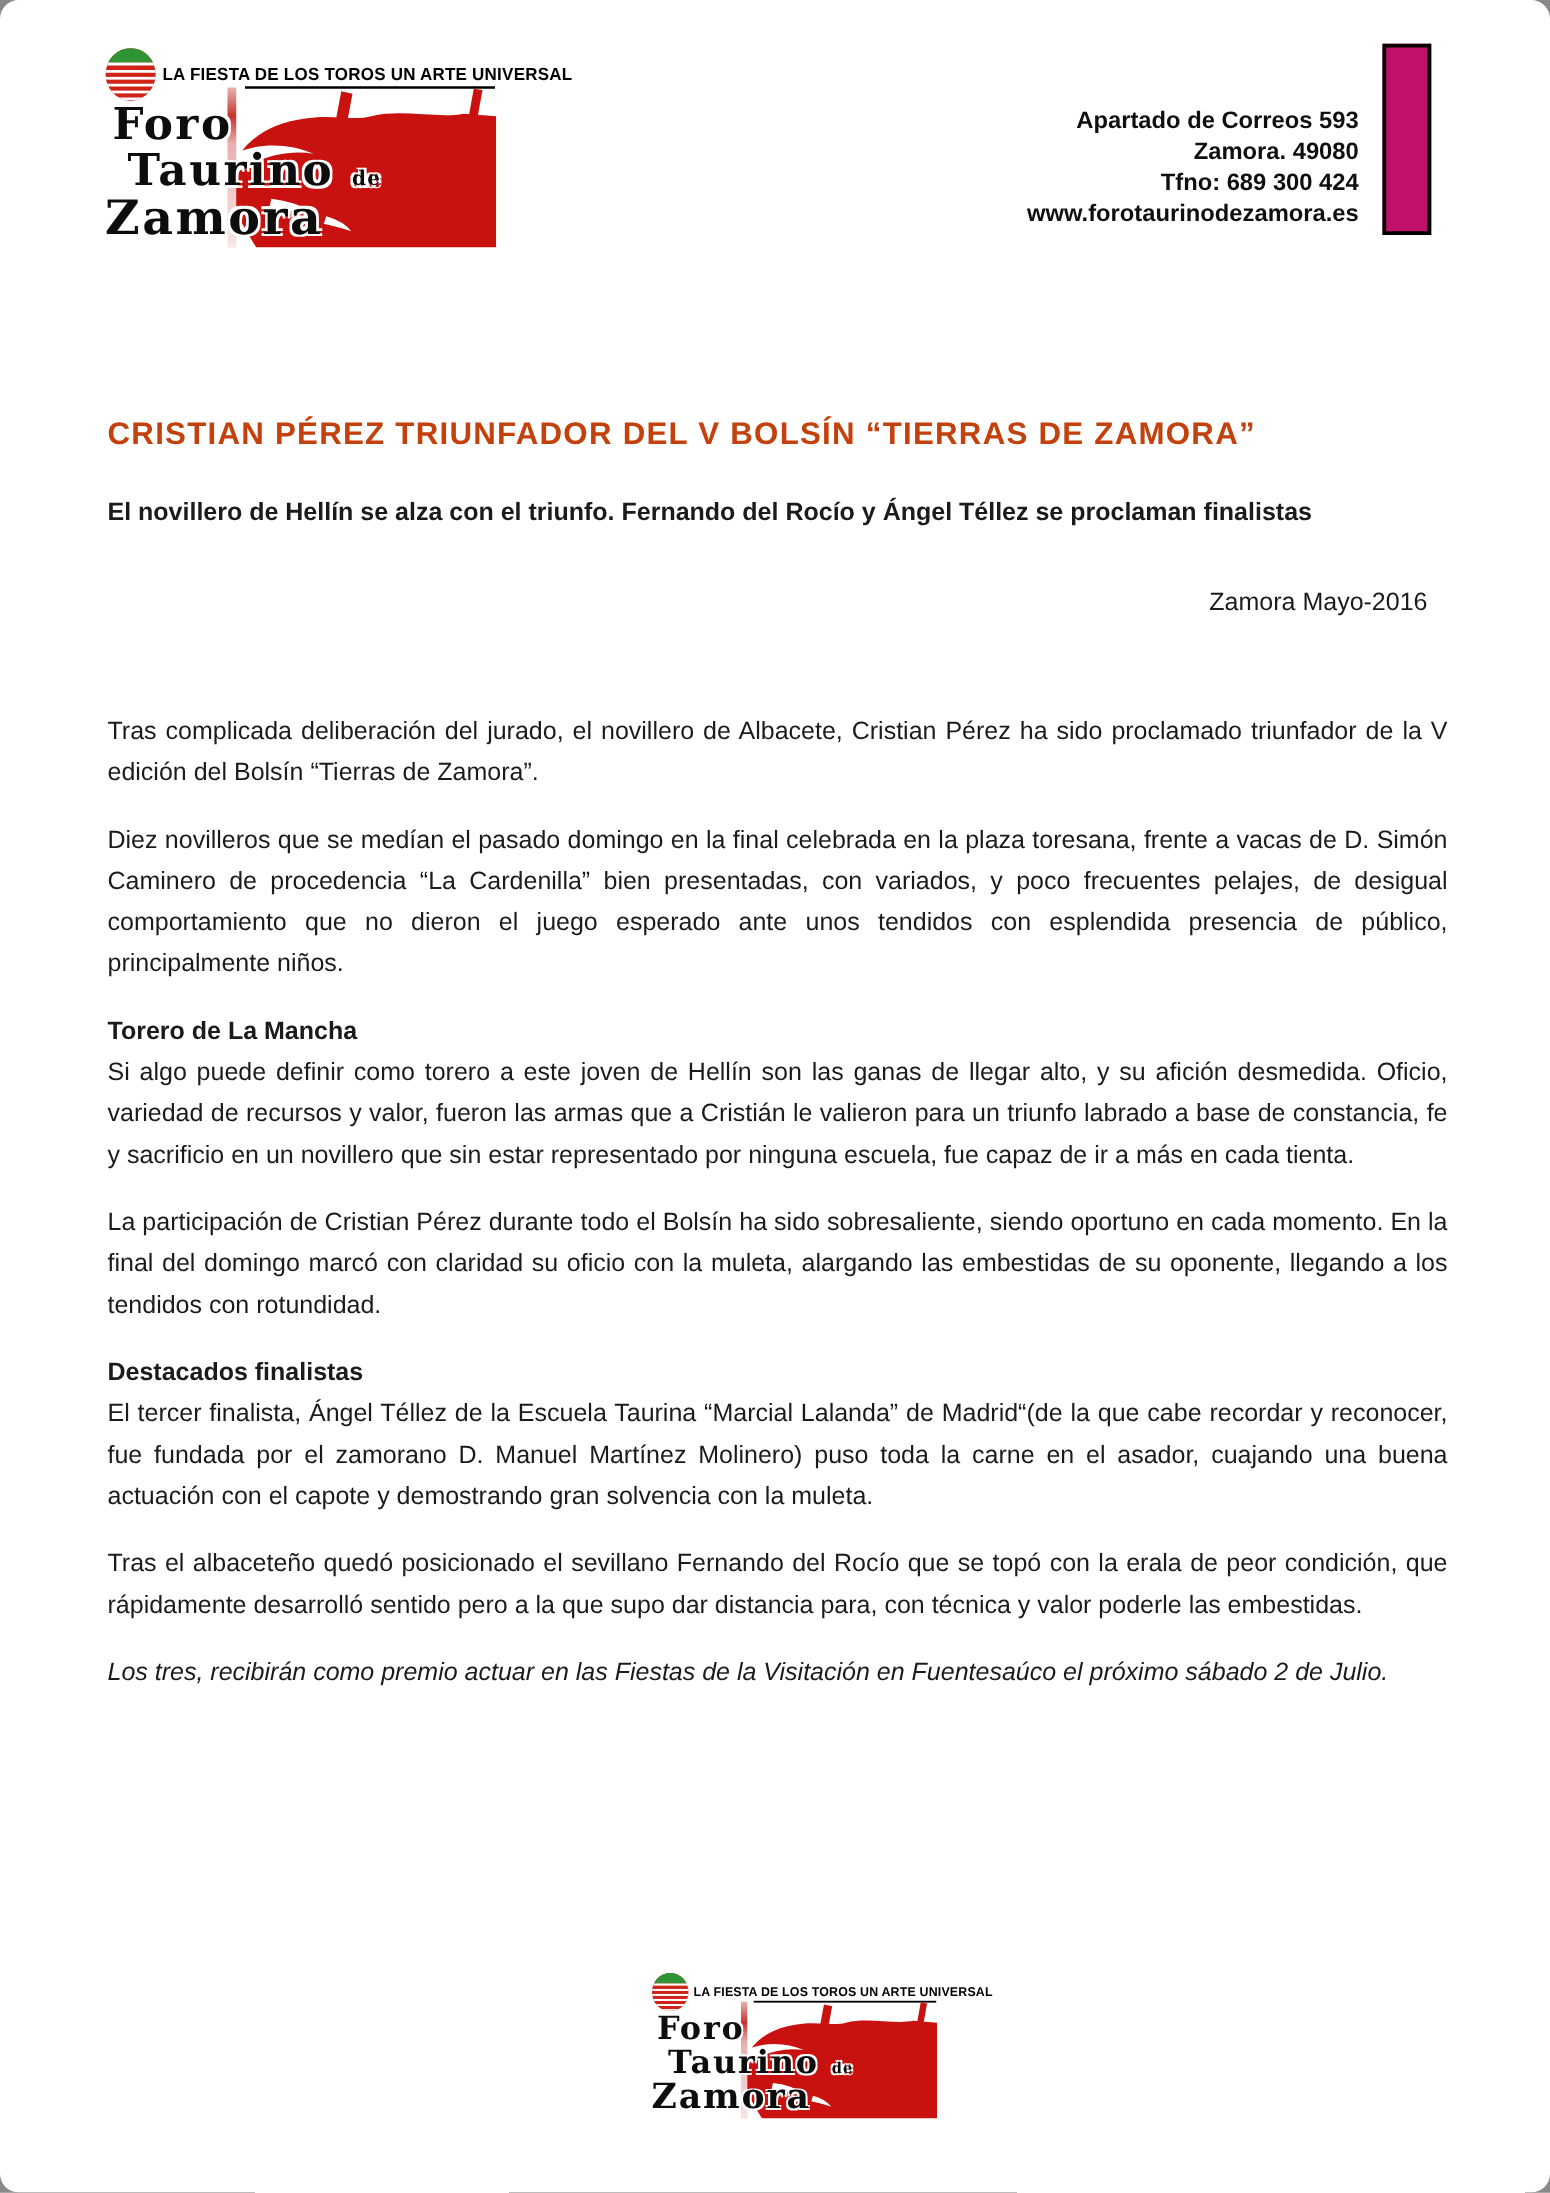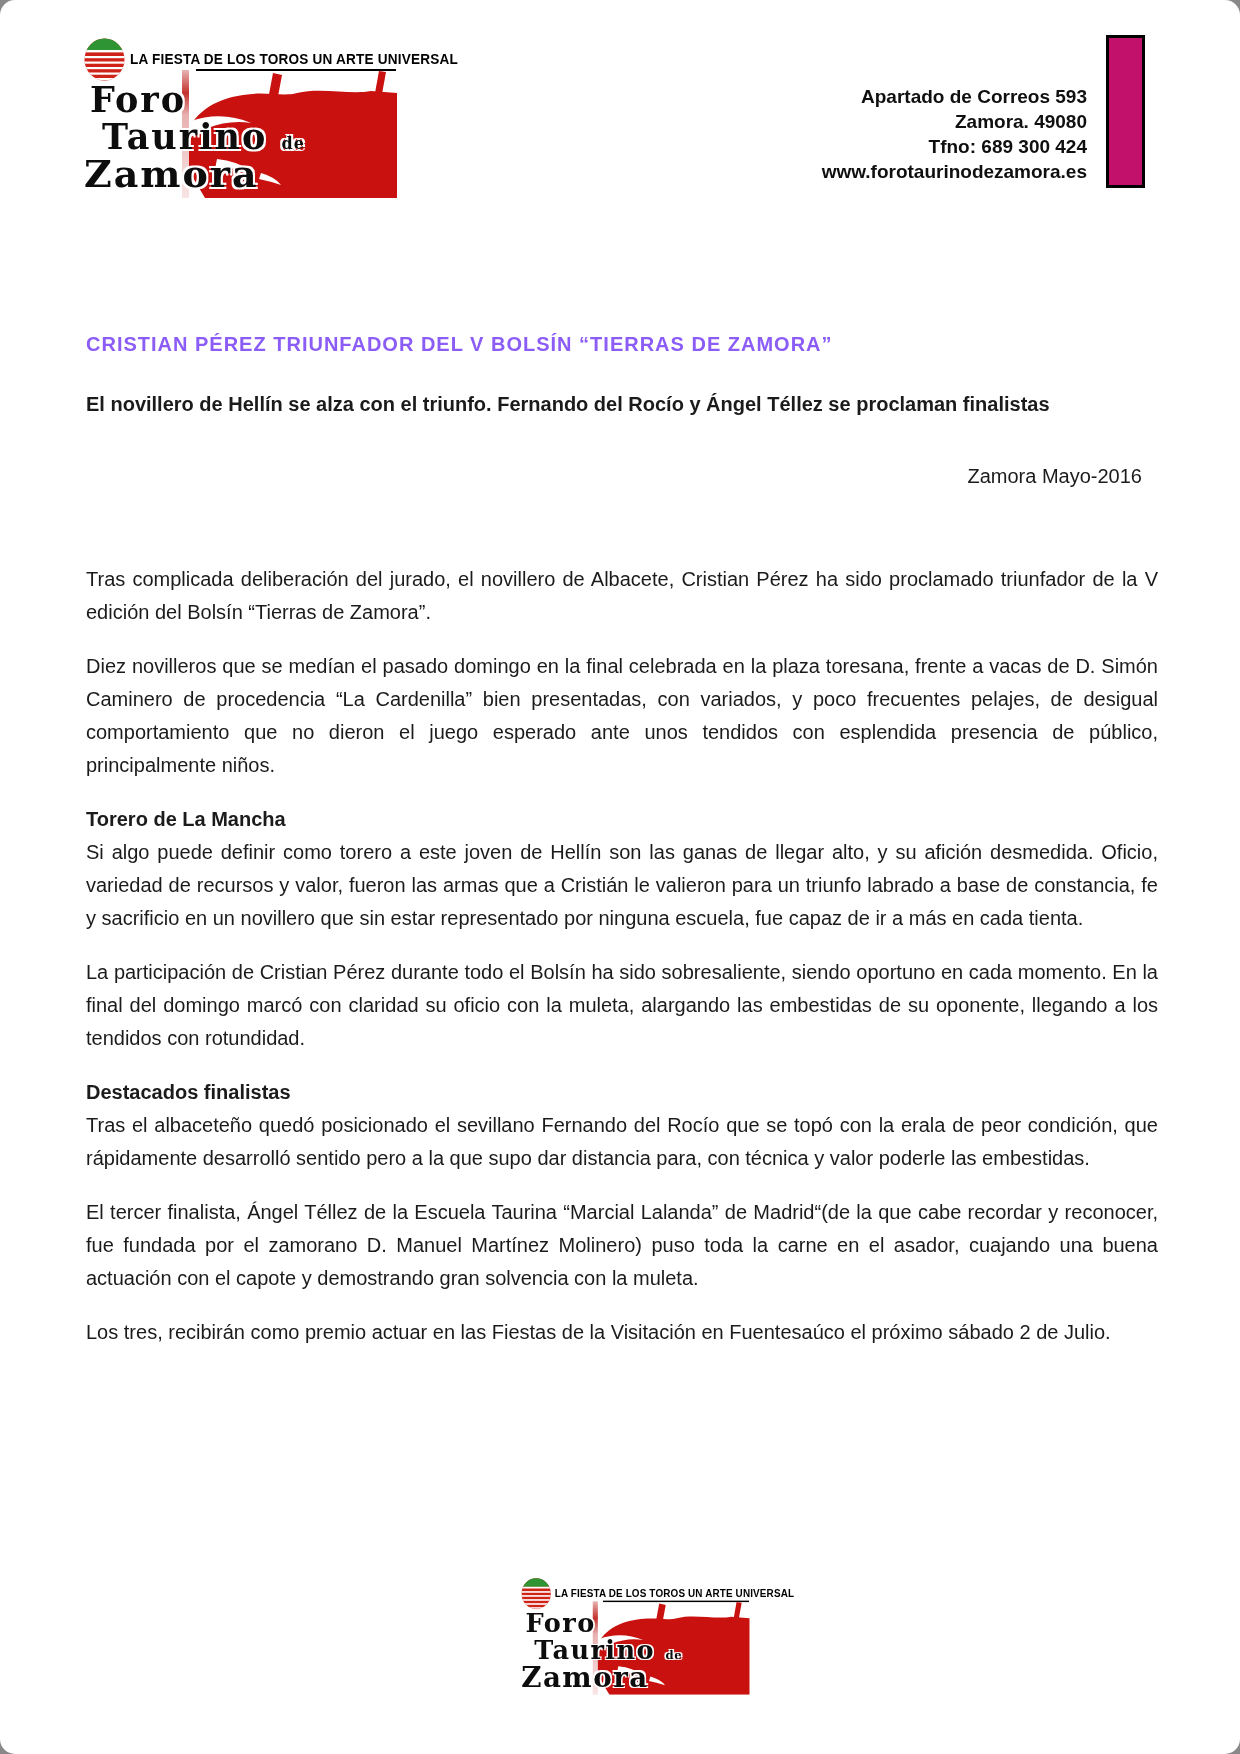--- a/index.html
+++ b/index.html
@@ -48,34 +48,34 @@
     font-size:19px;line-height:25px;white-space:nowrap;margin-left:20px;
   }
   .accent-bar{
     position:absolute;left:1106px;top:35px;width:39px;height:153px;
     background:#c2116b;border:3px solid #000;box-sizing:border-box;
   }
 
   
   .content{position:absolute;left:86px;top:333px;width:1072px;}
   .doc-title{
-    margin:0;font-size:20px;font-weight:bold;color:#8b5cf6;
+    margin:0;font-size:25px;font-weight:bold;color:#c2410c;
     letter-spacing:1px;white-space:nowrap;
   }
   .lead1{
     margin:22px 0 0 0;font-size:20px;font-weight:bold;
     line-height:52px;text-align:justify;
   }
   .lead2{margin:30px 0 0 0;font-size:20px;font-weight:bold;line-height:33px;}
   .dateline{margin:30px 16px 0 0;font-size:20px;line-height:33px;text-align:right;}
 
   .body-text{margin-top:70px;}
   .para{margin:0 0 21px 0;font-size:20px;line-height:33px;text-align:justify;}
   .section-heading{margin:0;font-size:20px;font-weight:bold;line-height:33px;}
-  .para.last{margin-bottom:0;}
+  .para.last{margin-bottom:0;font-style:italic;}
 </style>
 </head>
 <body>
 
 <div class="page">
 
   <div class="logo logo-header">
     <svg class="ball" viewBox="0 0 41 43">
       <clipPath id="bc1">
           <ellipse cx="20.5" cy="21.5" rx="20" ry="21"></ellipse>
@@ -129,22 +129,22 @@
     <p class="lead1">El novillero de Hellín se alza con el triunfo. Fernando del Rocío y Ángel Téllez se proclaman finalistas</p>
     <p class="dateline">Zamora Mayo-2016</p>
 
     <div class="body-text">
       <p class="para">Tras complicada deliberación del jurado, el novillero de Albacete, Cristian Pérez ha sido proclamado triunfador de la V edición del Bolsín “Tierras de Zamora”.</p>
       <p class="para">Diez novilleros que se medían  el pasado domingo en la final celebrada en la plaza toresana, frente a vacas de D. Simón Caminero de procedencia “La Cardenilla” bien presentadas, con variados, y poco frecuentes pelajes, de desigual comportamiento que no dieron el juego esperado ante unos tendidos con esplendida presencia de público, principalmente niños.</p>
       <h3 class="section-heading">Torero de La Mancha</h3>
       <p class="para">Si algo puede definir como torero a este joven de Hellín son las ganas de llegar alto, y su afición desmedida. Oficio, variedad de recursos y valor, fueron las armas que a Cristián le valieron para un triunfo labrado a base de constancia, fe y  sacrificio en un novillero que sin estar representado por ninguna escuela, fue capaz de ir a más en cada tienta.</p>
       <p class="para">La participación de Cristian Pérez durante todo el Bolsín ha sido sobresaliente, siendo oportuno en cada momento. En la final del domingo marcó con claridad su oficio con la muleta, alargando las embestidas de su oponente, llegando a los tendidos con rotundidad.</p>
       <h3 class="section-heading">Destacados finalistas</h3>
+      <p class="para">El tercer finalista, Ángel Téllez de la Escuela Taurina “Marcial Lalanda” de Madrid“(de la que cabe recordar y reconocer, fue fundada por el zamorano D. Manuel Martínez Molinero)  puso toda la carne en el asador, cuajando  una buena actuación con el capote y demostrando  gran solvencia con la muleta.</p>
       <p class="para">Tras el albaceteño quedó posicionado  el sevillano Fernando del Rocío que se topó con la erala de peor condición, que rápidamente desarrolló sentido pero a la que supo dar distancia para, con técnica y  valor poderle las embestidas.</p>
-      <p class="para">El tercer finalista, Ángel Téllez de la Escuela Taurina “Marcial Lalanda” de Madrid“(de la que cabe recordar y reconocer, fue fundada por el zamorano D. Manuel Martínez Molinero)  puso toda la carne en el asador, cuajando  una buena actuación con el capote y demostrando  gran solvencia con la muleta.</p>
       <p class="para last">Los tres, recibirán como premio actuar en las Fiestas de la Visitación en Fuentesaúco el próximo sábado 2 de Julio.</p>
     </div>
   </div>
 
   <div class="footer-logo-wrap">
     <div class="logo">
       <svg class="ball" viewBox="0 0 41 43">
         <clipPath id="bc2">
             <ellipse cx="20.5" cy="21.5" rx="20" ry="21"></ellipse>
           </clipPath>

